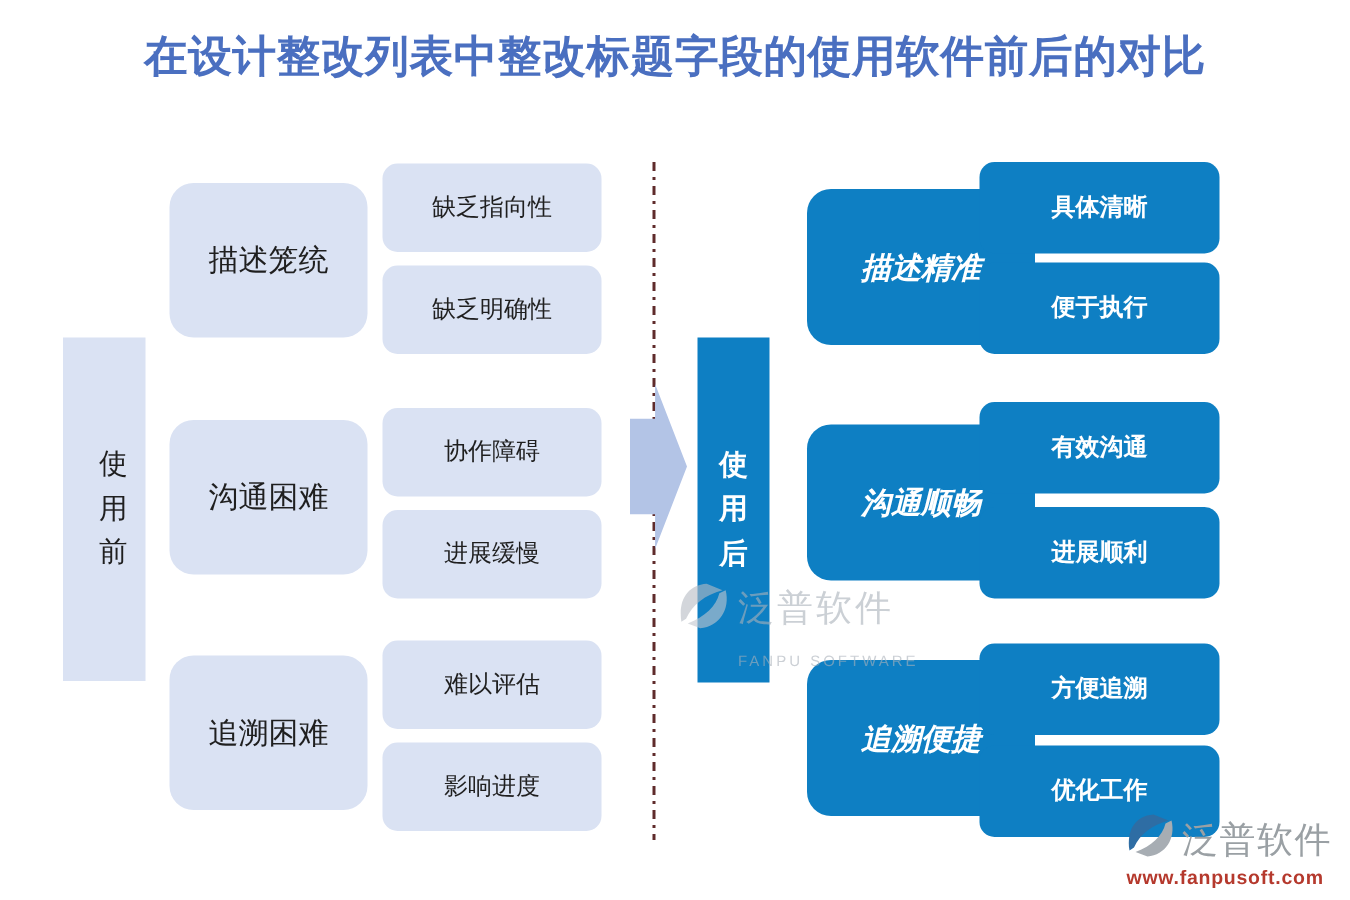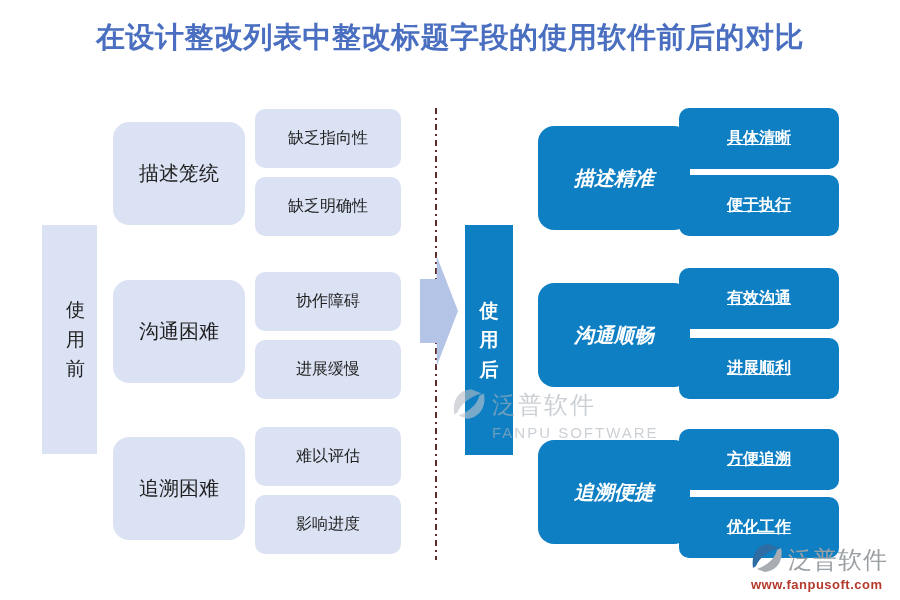--- a/index.html
+++ b/index.html
@@ -40,42 +40,42 @@
     position:absolute;display:flex;align-items:center;justify-content:center;
     text-align:center;
   }
   .gbox{width:132px;height:103px;border-radius:16px;font-size:20px;}
   .sbox{width:146px;height:59px;border-radius:10px;font-size:16px;}
   .light{background:var(--light-box);color:var(--dark-text);}
   .blue{background:var(--accent);color:#fff;font-weight:bold;}
   .lg{left:113px;}
   .ls{left:255px;}
   .rg{left:538px;width:152px;height:104px;font-style:italic;}
-  .rs{left:679px;width:160px;height:61px;text-decoration:underline;}
+  .rs{left:653px;width:160px;height:61px;}
   
   .divider{
     position:absolute;left:435px;top:108px;width:2px;height:452px;
     background:repeating-linear-gradient(to bottom,
       var(--dash-color) 0 6px, transparent 6px 10px,
       var(--dash-color) 10px 12px, transparent 12px 16px);
   }
   
   .arrow{
     position:absolute;left:420px;top:256px;width:38px;height:110px;
     background:var(--arrow-color);z-index:3;
     clip-path:polygon(0% 21%,44% 21%,44% 0%,100% 50%,44% 100%,44% 79%,0% 79%);
   }
   
   .watermark{
     position:absolute;left:450px;top:387px;display:flex;align-items:flex-start;gap:4px;
     z-index:4;opacity:0.6;pointer-events:none;
   }
   .watermark .wm-text{display:flex;flex-direction:column;margin-top:2px;}
   .wm-name{font-size:24px;color:var(--wm-gray);letter-spacing:2px;}
-  .wm-sub{font-size:15px;color:var(--wm-gray);letter-spacing:2px;margin-top:3px;}
+  .wm-sub{font-size:10px;color:var(--wm-gray);letter-spacing:2px;margin-top:15px;}
   
   .logo{position:absolute;right:12px;bottom:8px;z-index:5;}
   .logo-row{display:flex;align-items:center;gap:3px;}
   .logo-name{font-size:24px;color:var(--logo-gray);letter-spacing:1px;}
   .logo-url{font-size:13px;font-weight:bold;color:var(--logo-red);margin-top:-1px;margin-left:2px;letter-spacing:0.5px;}
 </style>
 </head>
 <body>
 
 <div class="stage">

